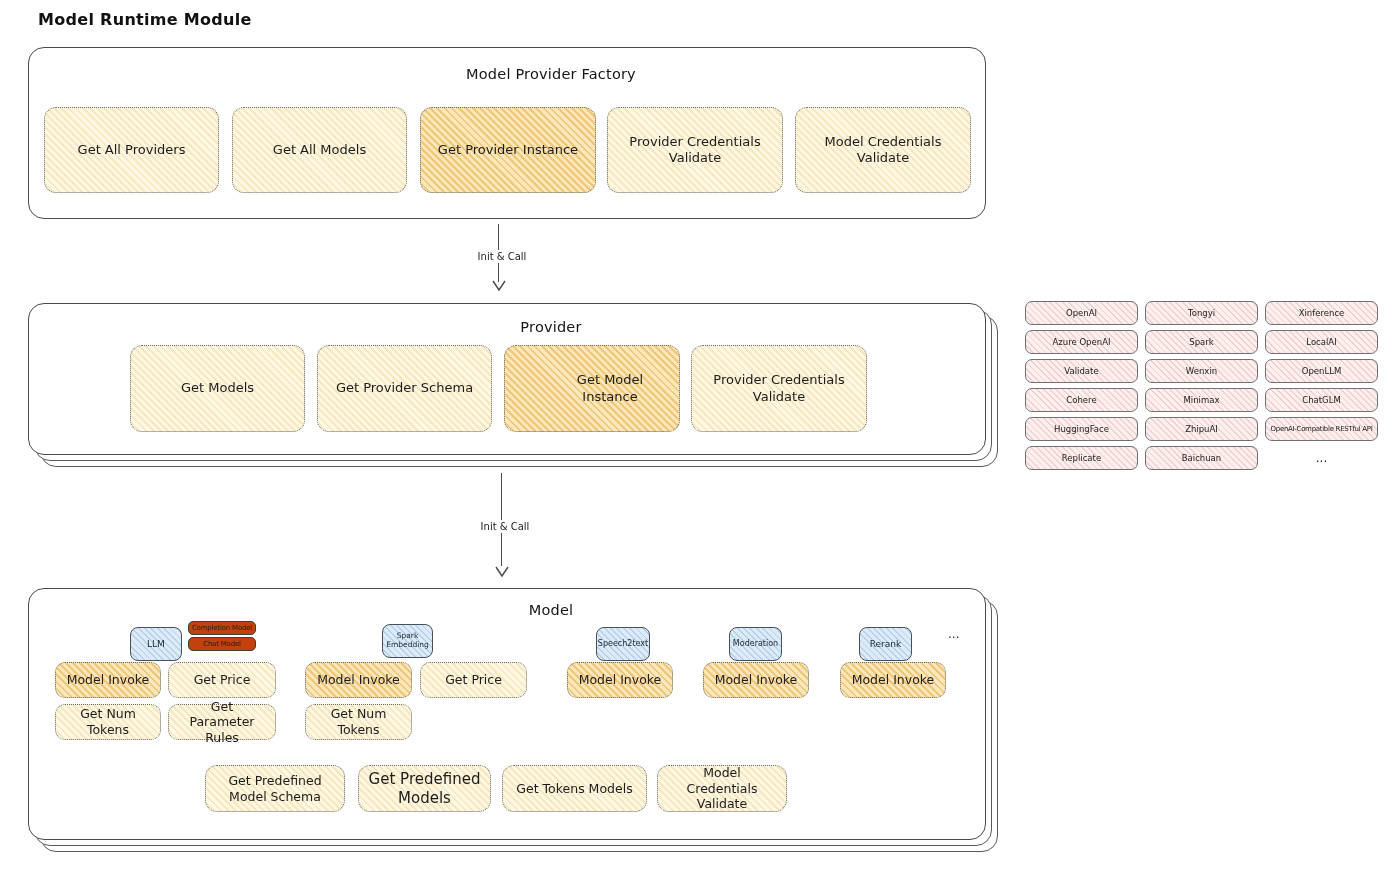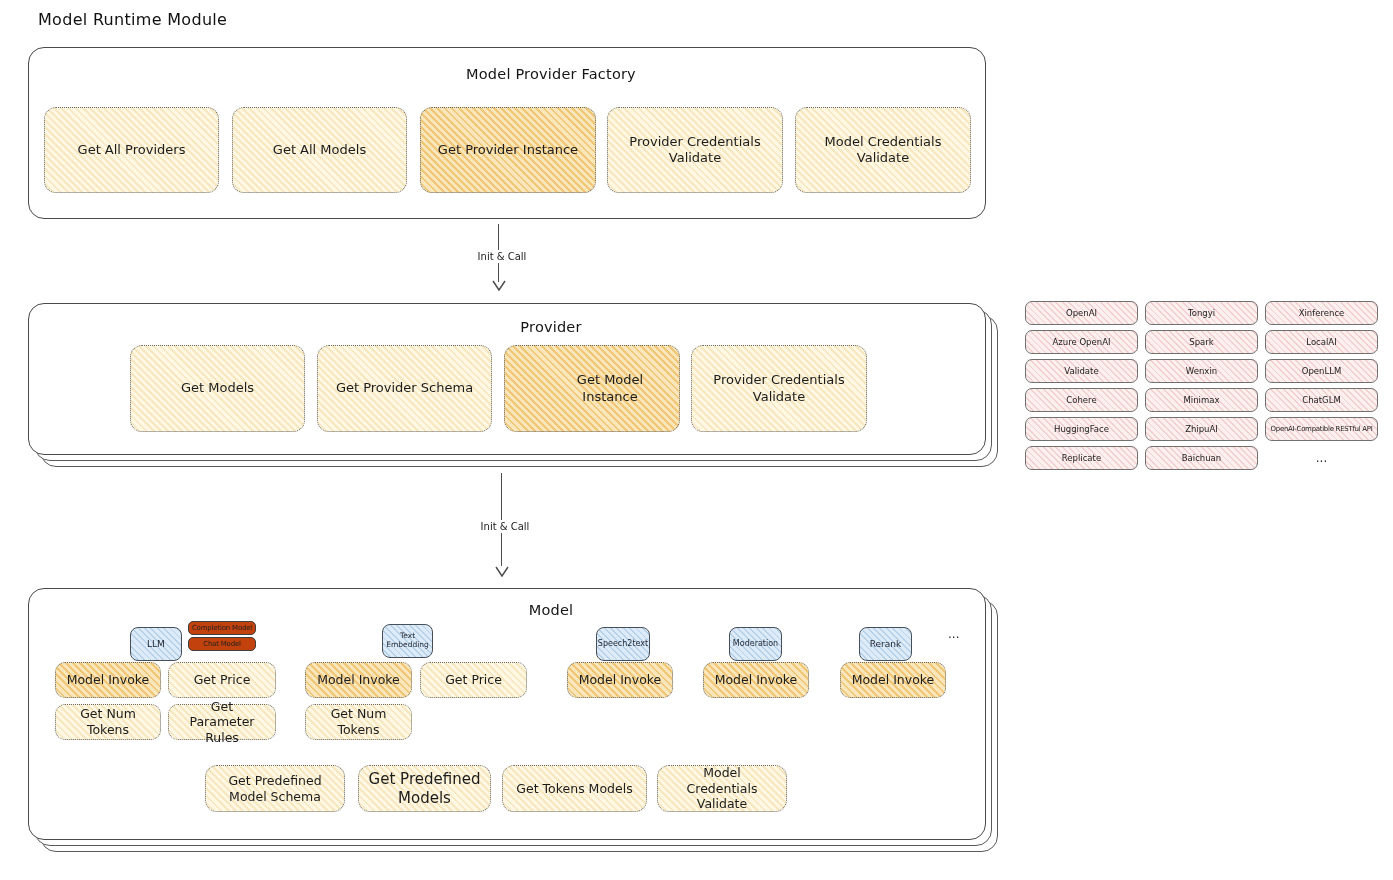--- a/index.html
+++ b/index.html
@@ -1,19 +1,19 @@
 <!DOCTYPE html>
 <html><head>
 <meta charset="utf-8">
 <style>
   html,body{margin:0;padding:0;background:#ffffff;}
   body{font-family:"DejaVu Sans","Liberation Sans",sans-serif;color:#1e1e1e;}
   #canvas{position:relative;width:1393px;height:880px;background:#ffffff;overflow:hidden;}
 
-  .page-title{position:absolute;left:38px;top:10px;font-size:16px;font-weight:400;letter-spacing:.3px;color:#111;}
+  .page-title{position:absolute;left:38px;top:10px;font-size:16px;font-weight:700;letter-spacing:.3px;color:#111;}
 
   .big-box{position:absolute;background:#ffffff;border:1.6px solid #4a4a4a;border-radius:16px;box-sizing:border-box;}
   .stack{position:absolute;background:#ffffff;border:1.4px solid #5a5a5a;border-radius:16px;box-sizing:border-box;}
   .big-title{position:absolute;text-align:center;font-size:14.5px;color:#161616;letter-spacing:.2px;padding-left:44px;}
 
   .node{position:absolute;display:flex;align-items:center;justify-content:center;text-align:center;
         box-sizing:border-box;border:1.4px dotted #6a6a6a;border-radius:12px;
         font-size:13px;line-height:1.25;color:#1c1c1c;padding:3px 8px;}
   .hatch-y{background-color:#fdf7e3;
         background-image:repeating-linear-gradient(45deg,rgba(231,190,97,0.28) 0 2px,transparent 2px 5px);}
@@ -102,21 +102,21 @@
   </svg>
 
   <div class="stack" style="left:40px;top:600px;width:958px;height:252px;"></div>
   <div class="stack" style="left:34px;top:594px;width:958px;height:252px;"></div>
   <div class="big-box" style="left:28px;top:588px;width:958px;height:252px;"></div>
   <div class="big-title" style="left:28px;top:602px;width:958px;">Model</div>
 
   <div class="tab" style="left:130px;top:627px;width:52px;height:22px;">LLM</div>
   <div class="minitab" style="left:188px;top:621px;width:68px;height:14px;">Completion Model</div>
   <div class="minitab" style="left:188px;top:637px;width:68px;height:14px;">Chat Model</div>
-  <div class="tab" style="left:382px;top:624px;width:51px;height:28px;font-size:7.5px;">Text Embedding</div>
+  <div class="tab" style="left:382px;top:624px;width:51px;height:28px;font-size:7.5px;">Spark Embedding</div>
   <div class="tab" style="left:596px;top:627px;width:54px;height:21px;font-size:8px;">Speech2text</div>
   <div class="tab" style="left:729px;top:627px;width:53px;height:21px;font-size:8px;">Moderation</div>
   <div class="tab" style="left:859px;top:627px;width:53px;height:21px;">Rerank</div>
   <div class="ellipsis-txt" style="left:948px;top:627px;">...</div>
 
   <div class="node hatch-o" style="left:55px;top:662px;width:106px;height:36px;border-radius:10px;font-size:12.5px;">Model Invoke</div>
   <div class="node hatch-y" style="left:168px;top:662px;width:108px;height:36px;border-radius:10px;font-size:12.5px;">Get Price</div>
   <div class="node hatch-o" style="left:305px;top:662px;width:107px;height:36px;border-radius:10px;font-size:12.5px;">Model Invoke</div>
   <div class="node hatch-y" style="left:420px;top:662px;width:107px;height:36px;border-radius:10px;font-size:12.5px;">Get Price</div>
   <div class="node hatch-o" style="left:567px;top:662px;width:106px;height:36px;border-radius:10px;font-size:12.5px;">Model Invoke</div>

